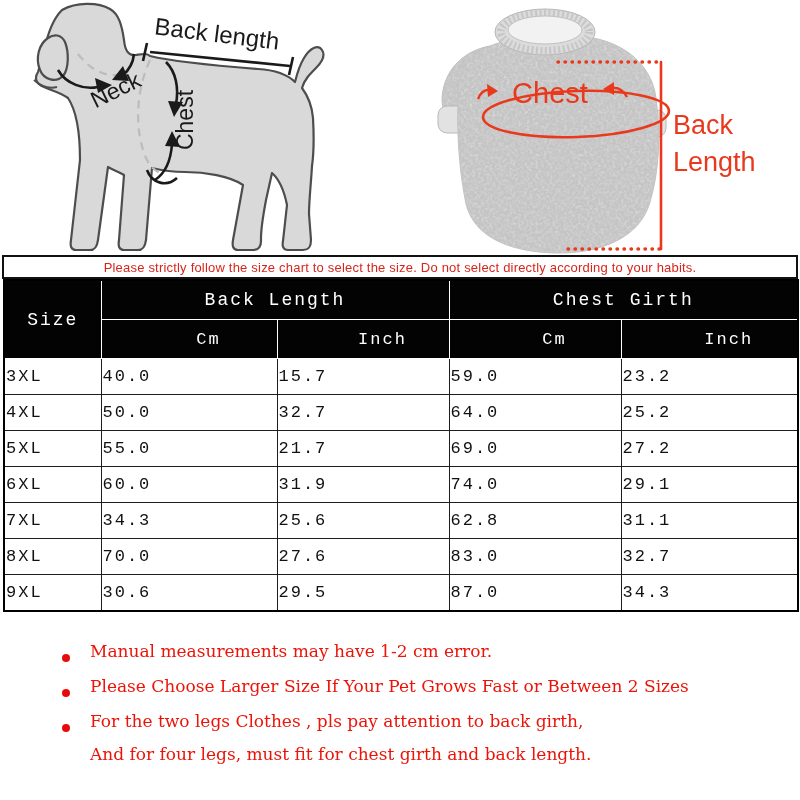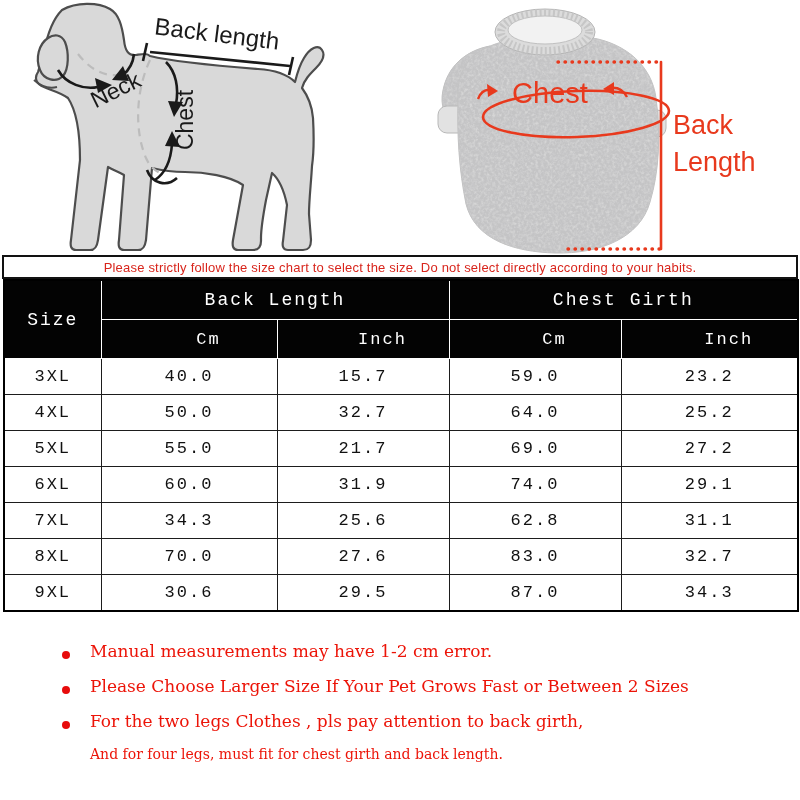--- a/index.html
+++ b/index.html
@@ -31,31 +31,31 @@
   #size-table th{
     background:#030303;color:#fff;font-weight:normal;
     border:1px solid #fff;text-align:center;
   }
   #size-table thead tr:first-child th{height:36px;font-size:18px;letter-spacing:2px;}
   #size-table thead tr:last-child th{height:36px;font-size:17px;letter-spacing:2px;padding-left:40px;}
   #size-table th.corner{font-size:19px;}
   #size-table{border:2px solid #000;}
   #size-table td{
     height:33px;border:1px solid #1d1d1d;background:#fff;
-    text-align:center;font-size:17px;letter-spacing:2px;
+    text-align:left;font-size:17px;letter-spacing:2px;
   }
 
   
   #notes{position:absolute;top:641px;left:62px;width:700px;
          font-family:"DejaVu Serif","Liberation Serif",serif;color:#ec1408;}
-  .note-line{display:flex;align-items:center;margin-bottom:14px;}
+  .note-line{display:flex;align-items:flex-end;margin-bottom:14px;}
   .note-dot{flex:0 0 auto;width:8px;height:8px;border-radius:50%;background:#e70b0b;
             margin:7px 20px 0 0;}
   .note-text{font-size:17px;line-height:21px;}
-  .note-continuation{margin:-2px 0 8px 28px;font-size:14px;line-height:21px;}
+  .note-continuation{margin:-2px 0 8px 28px;font-size:17px;line-height:21px;}
 </style>
 </head>
 <body>
 
 <div id="stage">
 
   <div id="diagram">
 
     <svg id="dog-svg" width="440" height="257" viewBox="0 0 440 257">
 

